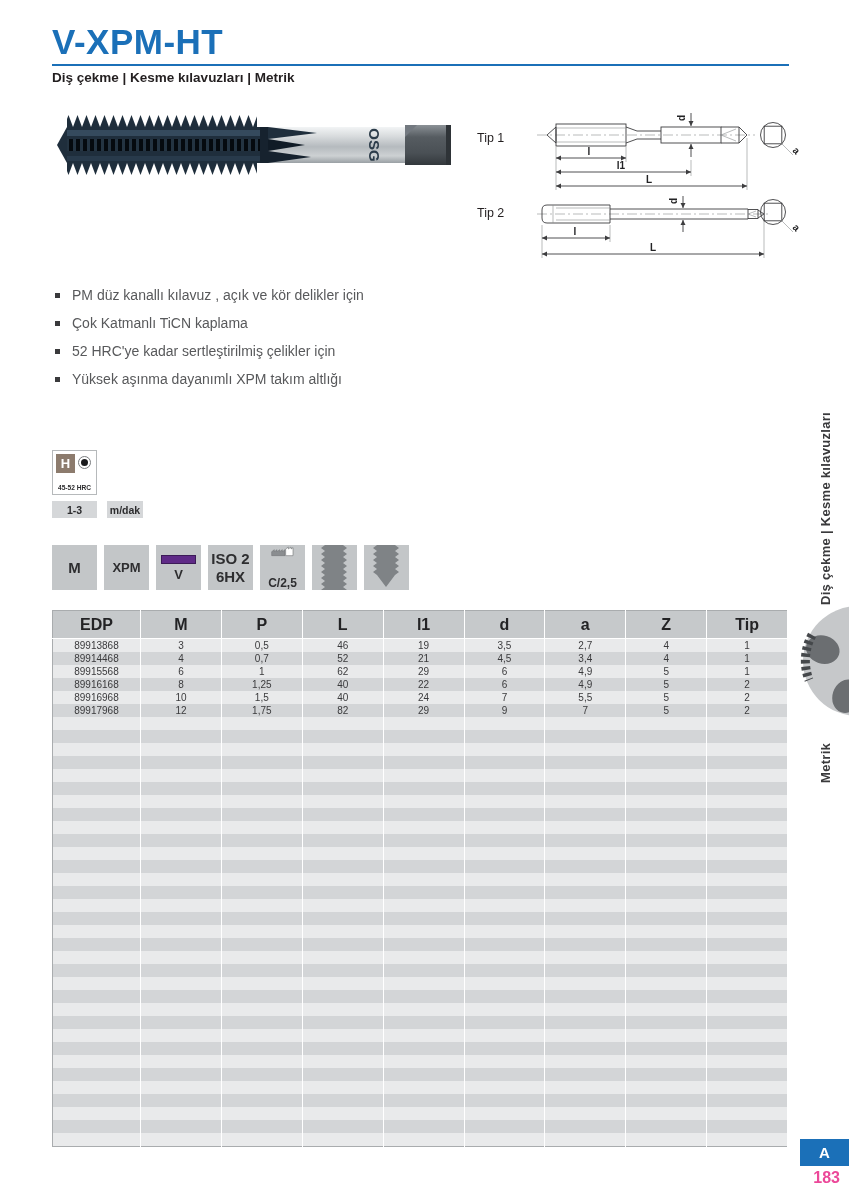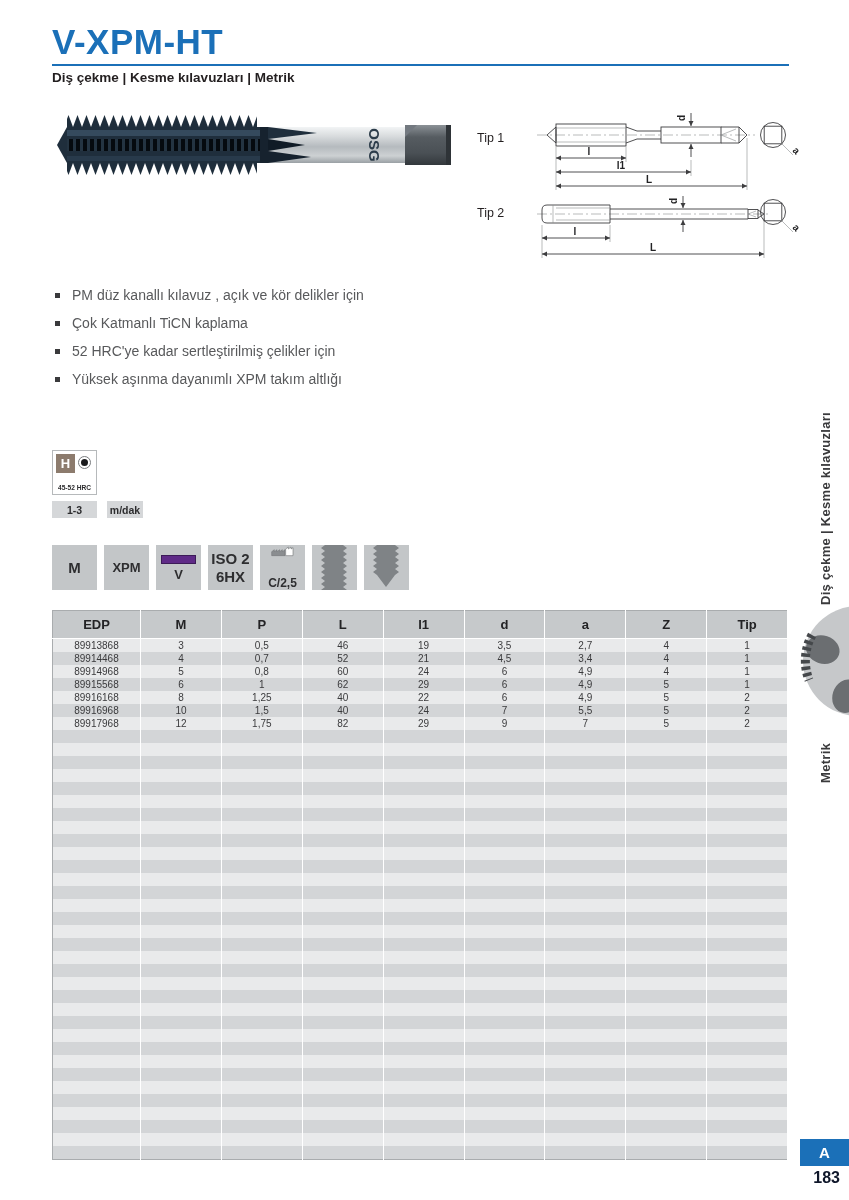--- a/index.html
+++ b/index.html
@@ -50,38 +50,38 @@
   .pic-xpm{font-size:13px;}
   .pic-v .vbar{width:35px;height:9px;background:#5f2a87;border:1px solid #3c1b57;box-sizing:border-box;margin:2px 0 3px;}
   .pic-v .vtxt{font-size:13px;}
   .pic-iso{font-size:15px;line-height:1.15;text-align:center;}
   .pic-ch .chlbl{font-size:12px;margin-top:19px;}
 
   
   .size-table{position:absolute;left:52px;top:610px;border-collapse:collapse;width:736px;table-layout:fixed;}
   .size-table{border:1px solid #a9acae;}
   .size-table col.c0{width:88px;}
-  .size-table th{background:#c6c9cb;height:25px;font-size:13px;font-weight:bold;color:#232325;
+  .size-table th{background:#c6c9cb;height:25px;font-size:16px;font-weight:bold;color:#232325;
                  border-right:1px solid #fff;border-bottom:1px solid #fff;margin-top:8px;}
   .size-table td{height:13px;line-height:13px;padding:0;text-align:center;font-size:10px;color:#3a3a3c;
                  border-right:1px solid #fff;overflow:hidden;white-space:nowrap;}
   .size-table tbody tr:nth-child(odd) td{background:#e9eaeb;}
   .size-table tbody tr:nth-child(even) td{background:#d3d5d7;}
 
   
   .vtext{position:absolute;writing-mode:vertical-rl;transform:rotate(180deg);
          font-size:13px;font-weight:600;color:#3a3a3c;letter-spacing:.3px;white-space:nowrap;}
   .side-cat{right:16px;top:415px;height:190px;}
   .side-sub{right:16px;top:723px;height:60px;}
   .side-gear{position:absolute;right:0;top:602px;width:50px;height:118px;overflow:hidden;}
 
   
   .section-badge{position:absolute;right:0;top:1139px;width:49px;height:27px;background:#1b70b8;
                  color:#fff;font-size:15px;font-weight:bold;display:flex;align-items:center;justify-content:center;}
-  .page-number{position:absolute;right:9px;top:1169px;font-size:16px;font-weight:bold;color:#0f172a;}
+  .page-number{position:absolute;right:9px;top:1169px;font-size:16px;font-weight:bold;color:#ec4899;}
 
   .dline{stroke:#3d3d3f;stroke-width:.9;fill:none;}
   .thinline{stroke:#8a8d8f;stroke-width:.6;fill:none;}
   .dimtxt{font-size:10px;fill:#232325;font-weight:600;}
 </style>
 </head>
 <body>
 
 <div class="page">
 
@@ -287,31 +287,20 @@
           <td>4</td>
           <td>0,7</td>
           <td>52</td>
           <td>21</td>
           <td>4,5</td>
           <td>3,4</td>
           <td>4</td>
           <td>1</td>
         </tr>
         <tr>
-          <td>89914968</td>
-          <td>5</td>
-          <td>0,8</td>
-          <td>60</td>
-          <td>24</td>
-          <td>6</td>
-          <td>4,9</td>
-          <td>4</td>
-          <td>1</td>
-        </tr>
-        <tr>
           <td>89915568</td>
           <td>6</td>
           <td>1</td>
           <td>62</td>
           <td>29</td>
           <td>6</td>
           <td>4,9</td>
           <td>5</td>
           <td>1</td>
         </tr>

